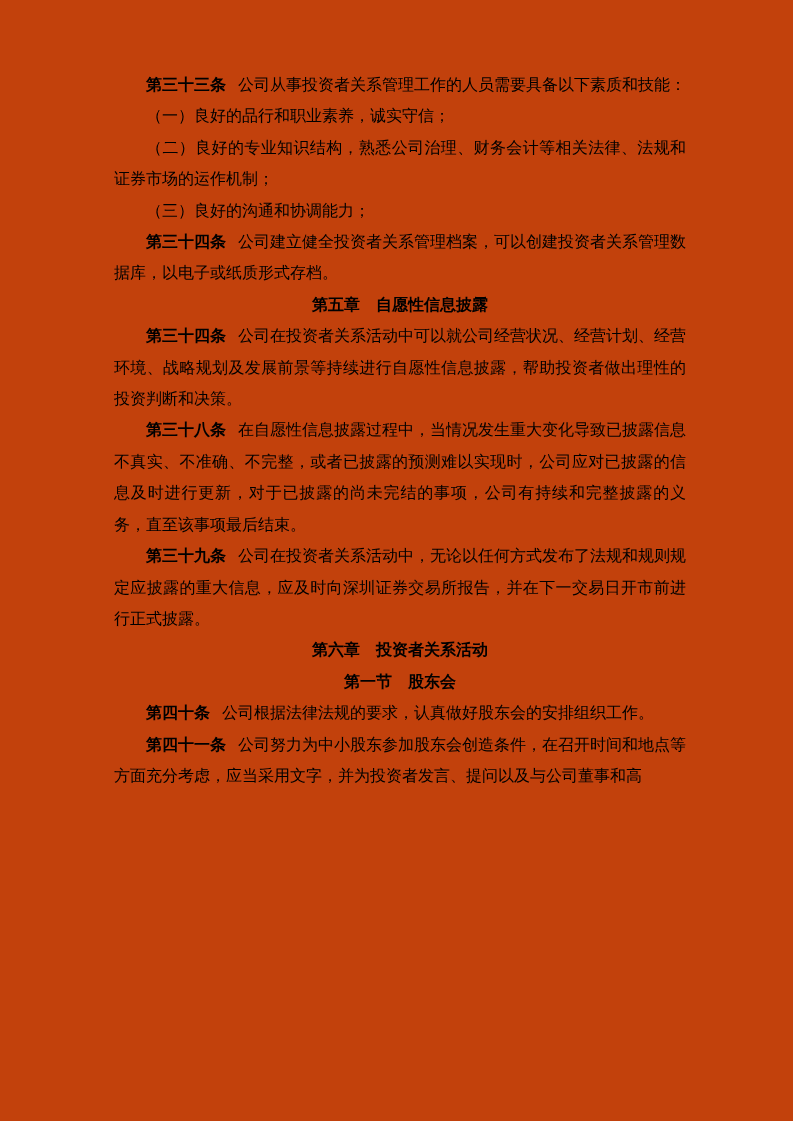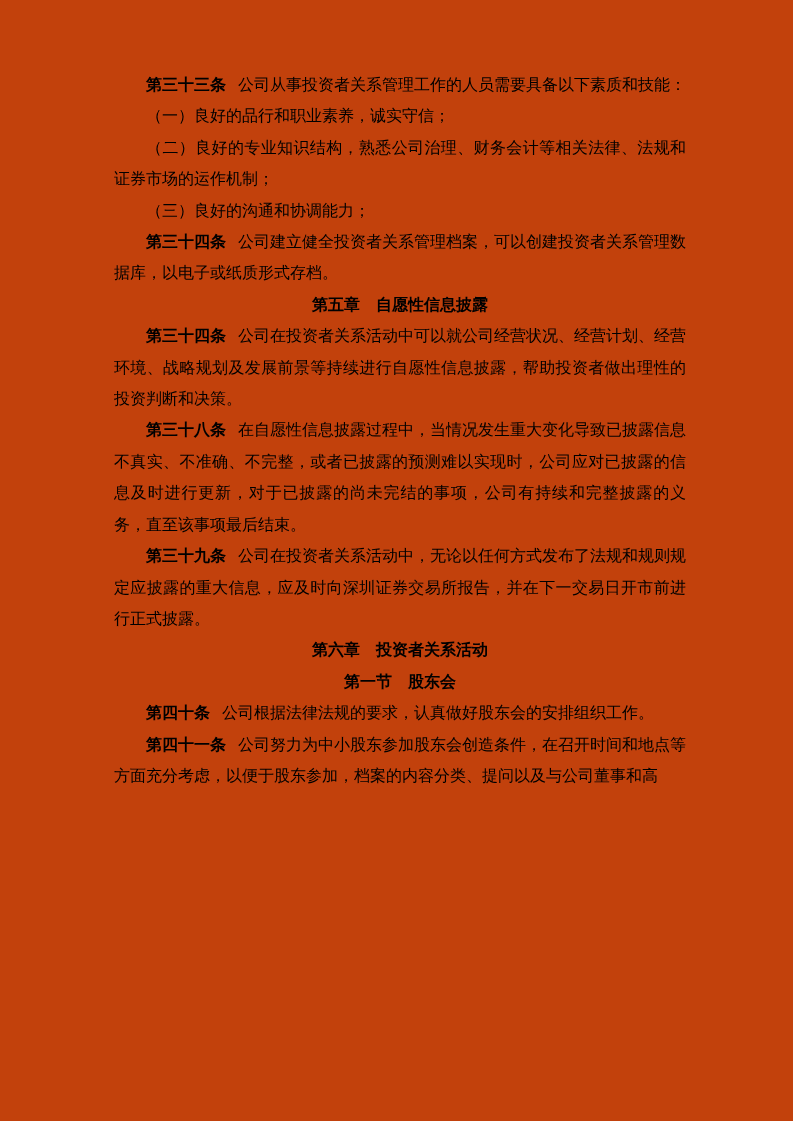--- a/index.html
+++ b/index.html
@@ -65,15 +65,15 @@
   <p class="para"><span class="lead">第三十八条</span><span>在自愿性信息披露过程中，当情况发生重大变化导致已披露信息不真实、不准确、不完整，或者已披露的预测难以实现时，公司应对已披露的信息及时进行更新，对于已披露的尚未完结的事项，公司有持续和完整披露的义务，直至该事项最后结束。</span></p>
 
   <p class="para"><span class="lead">第三十九条</span><span>公司在投资者关系活动中，无论以任何方式发布了法规和规则规定应披露的重大信息，应及时向深圳证券交易所报告，并在下一交易日开市前进行正式披露。</span></p>
 
   <h2 class="heading">第六章　投资者关系活动</h2>
 
   <h3 class="heading">第一节　股东会</h3>
 
   <p class="para"><span class="lead">第四十条</span><span>公司根据法律法规的要求，认真做好股东会的安排组织工作。</span></p>
 
-  <p class="para"><span class="lead">第四十一条</span><span>公司努力为中小股东参加股东会创造条件，在召开时间和地点等方面充分考虑，以便于股东参加，档案的内容分类、提问以及与公司董事和高</span></p>
+  <p class="para"><span class="lead">第四十一条</span><span>公司努力为中小股东参加股东会创造条件，在召开时间和地点等方面充分考虑，应当采用文字，并为投资者发言、提问以及与公司董事和高</span></p>
 
 </div>
 
 </body></html>

